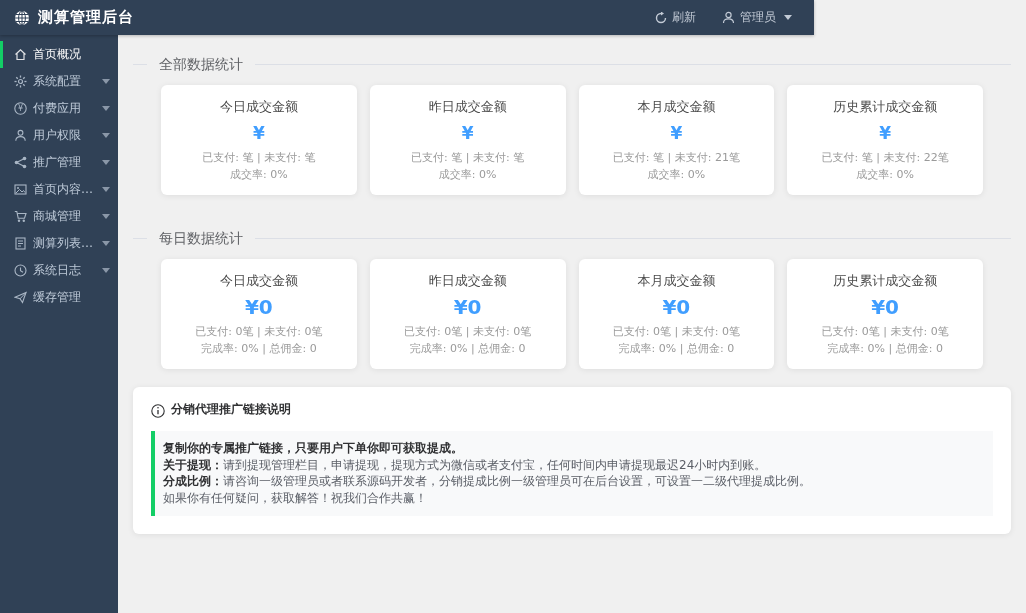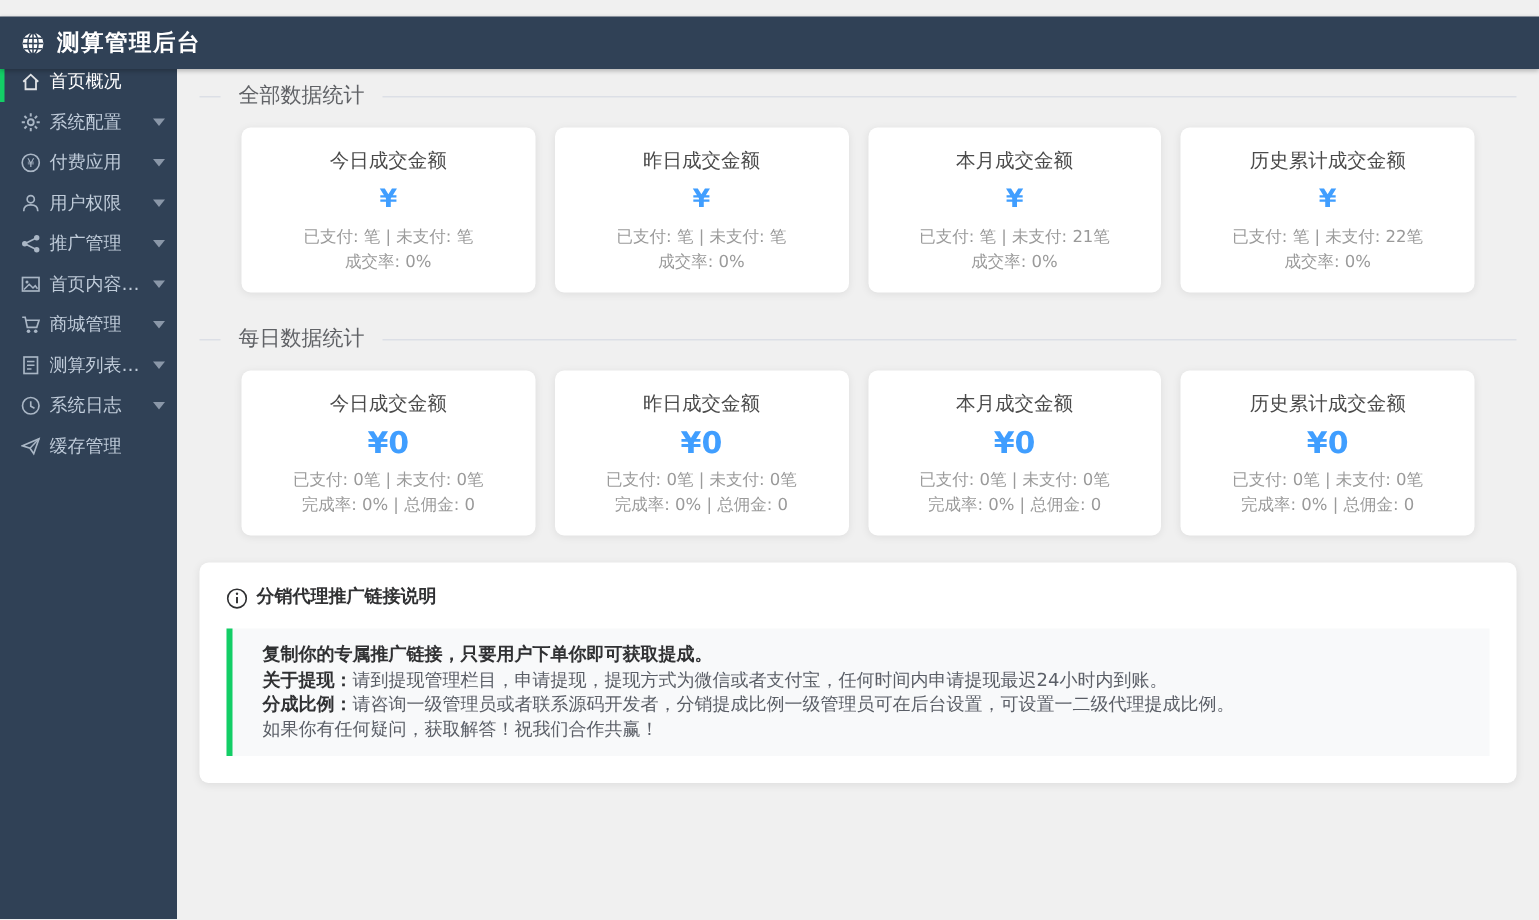--- a/index.html
+++ b/index.html
@@ -1,20 +1,20 @@
 <!DOCTYPE html>
 <html><head>
 <meta charset="utf-8">
 <style>
   * { margin:0; padding:0; box-sizing:border-box; }
   html,body { width:1026px; height:613px; overflow:hidden;
     font-family:"DejaVu Sans","Liberation Sans",sans-serif; background:#f0f0f0; }
 
   
-  .header { position:fixed; top:11px; left:0; width:1026px; height:35px;
+  .header { position:fixed; top:0; left:0; width:814px; height:35px;
     background:#304156; display:flex; align-items:center; z-index:10;
     box-shadow:0 1px 3px rgba(0,0,0,.25); }
   .brand { display:flex; align-items:center; gap:8px; padding-left:14px; width:240px; }
   .brand-title { color:#fff; font-size:15px; font-weight:bold; letter-spacing:1px; }
   .header-right { margin-left:auto; display:flex; align-items:center; gap:26px; padding-right:22px; }
   .header-btn { display:flex; align-items:center; gap:5px; color:#c3cbd6; font-size:12px; cursor:pointer; }
   .header-btn svg { display:block; }
   .caret { width:0; height:0; border-left:4px solid transparent; border-right:4px solid transparent;
     border-top:5px solid #c3cbd6; margin-left:3px; }
 
@@ -47,21 +47,21 @@
   .card .amount { font-size:17px; font-weight:bold; color:#409eff; margin:7px 0 6px 0; }
   .card .amount.big { font-size:20px; margin:5px 0 4px 0; }
   .card .sub { font-size:11px; color:#9a9a9a; line-height:17px; }
 
   
   .panel { background:#fff; border-radius:6px; box-shadow:0 1px 6px rgba(0,0,0,.08);
     margin:18px 0 0 0; padding:14px 18px 18px 18px; }
   .panel-head { display:flex; align-items:flex-end; gap:6px; font-size:12px;
     font-weight:bold; color:#303133; padding-bottom:13px; }
   .tipblock { border-left:4px solid #13ce66; background:#f8f9fa;
-    padding:9px 14px 10px 20px; }
+    padding:9px 14px 10px 8px; }
   .tipline { font-size:12px; color:#5a5e66; line-height:16.5px; }
   .tipline b { color:#303133; }
 
   .ic { display:block; }
 </style>
 </head>
 <body>
 
 <div class="header">
   <div class="brand">
@@ -72,20 +72,41 @@
           <line x1="8" y1="1" x2="8" y2="15"></line>
           <line x1="1" y1="8" x2="15" y2="8"></line>
           <ellipse cx="8" cy="8" rx="3.4" ry="7"></ellipse>
           <line x1="2" y1="4.5" x2="14" y2="4.5"></line>
           <line x1="2" y1="11.5" x2="14" y2="11.5"></line>
         </g>
       </svg>
     </span>
     <span class="brand-title">测算管理后台</span>
   </div>
+  <div class="header-right">
+    <div class="header-btn">
+      <span>
+        <svg class="ic" width="12" height="12" viewBox="0 0 12 12">
+          <path d="M10.5 6 A4.5 4.5 0 1 1 6 1.5" fill="none" stroke="#c3cbd6" stroke-width="1.4"></path>
+          <path d="M6 -0.5 L9 1.5 L6 3.5 Z" fill="#c3cbd6"></path>
+        </svg>
+      </span>
+      <span>刷新</span>
+    </div>
+    <div class="header-btn">
+      <span>
+        <svg class="ic" width="13" height="13" viewBox="0 0 13 13">
+          <circle cx="6.5" cy="4" r="2.6" fill="none" stroke="#c3cbd6" stroke-width="1.2"></circle>
+          <path d="M1.5 12 Q1.5 7.8 6.5 7.8 Q11.5 7.8 11.5 12" fill="none" stroke="#c3cbd6" stroke-width="1.2"></path>
+        </svg>
+      </span>
+      <span>管理员</span>
+      <span class="caret"></span>
+    </div>
+  </div>
 </div>
 
 <div class="sidebar">
 
   <div class="side-item active">
     <span class="mi">
       <svg class="ic" width="13" height="13" viewBox="0 0 13 13">
         <path d="M1.5 6.5 L6.5 1.8 L11.5 6.5 M3 5.5 V11.5 H10 V5.5" fill="none" stroke="#fff" stroke-width="1.2"></path>
       </svg>
     </span>
@@ -235,21 +256,21 @@
       <div class="sub">成交率: 0%</div>
     </div>
     <div class="card">
       <div class="ctitle">历史累计成交金额</div>
       <div class="amount">¥</div>
       <div class="sub">已支付: 笔 | 未支付: 22笔</div>
       <div class="sub">成交率: 0%</div>
     </div>
   </div>
 
-  <div class="divider" style="margin-top:20px;">
+  <div class="divider" style="margin-top:32px;">
     <div class="line"></div>
     <span class="dtext">每日数据统计</span>
   </div>
 
   <div class="cards">
     <div class="card">
       <div class="ctitle">今日成交金额</div>
       <div class="amount big">¥0</div>
       <div class="sub">已支付: 0笔 | 未支付: 0笔</div>
       <div class="sub">完成率: 0% | 总佣金: 0</div>

